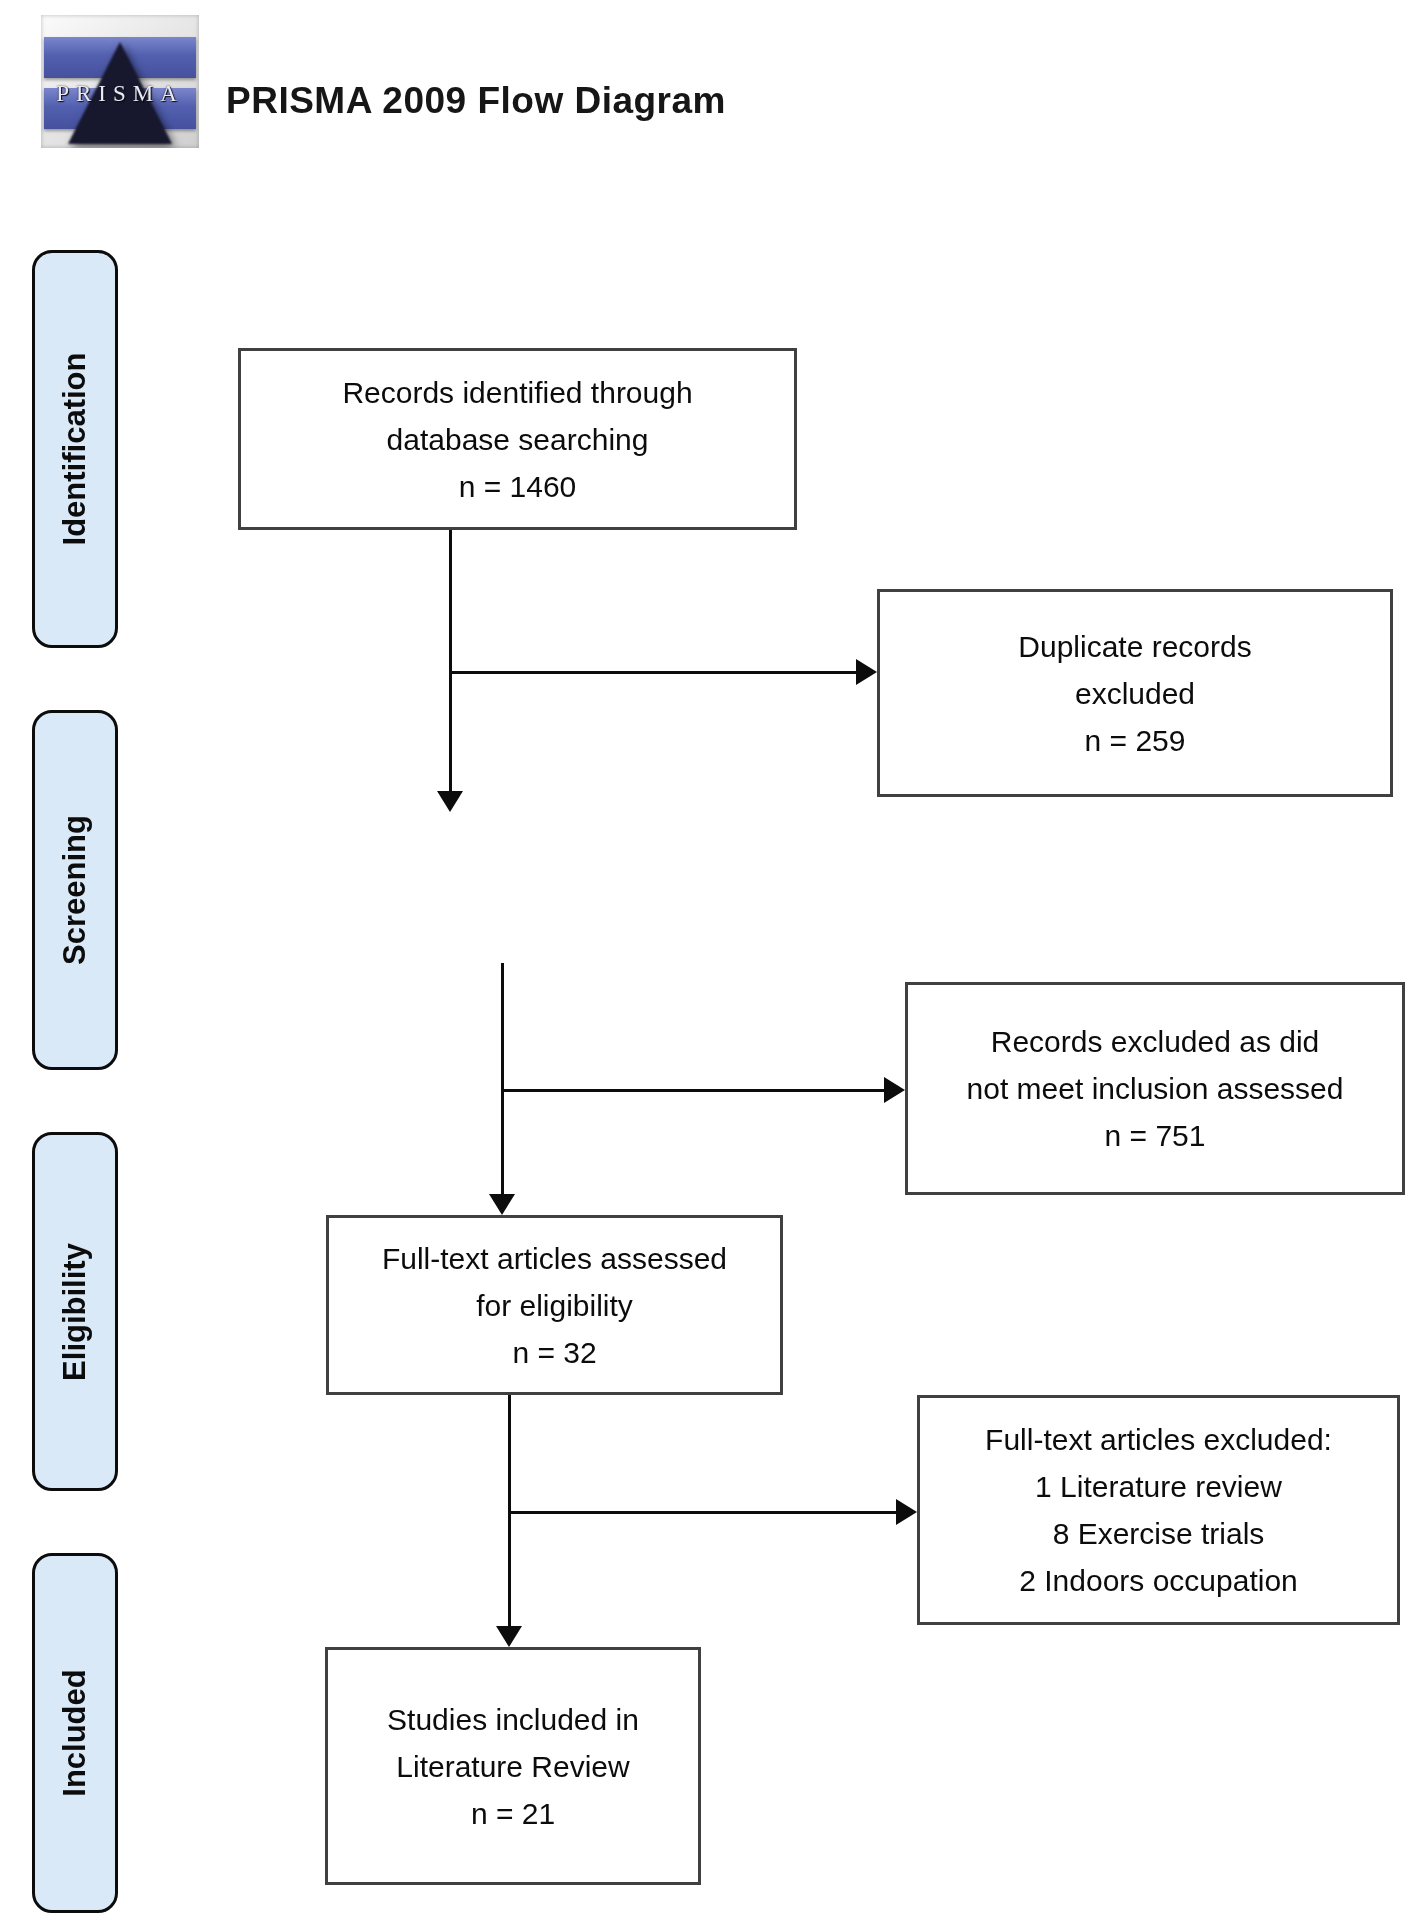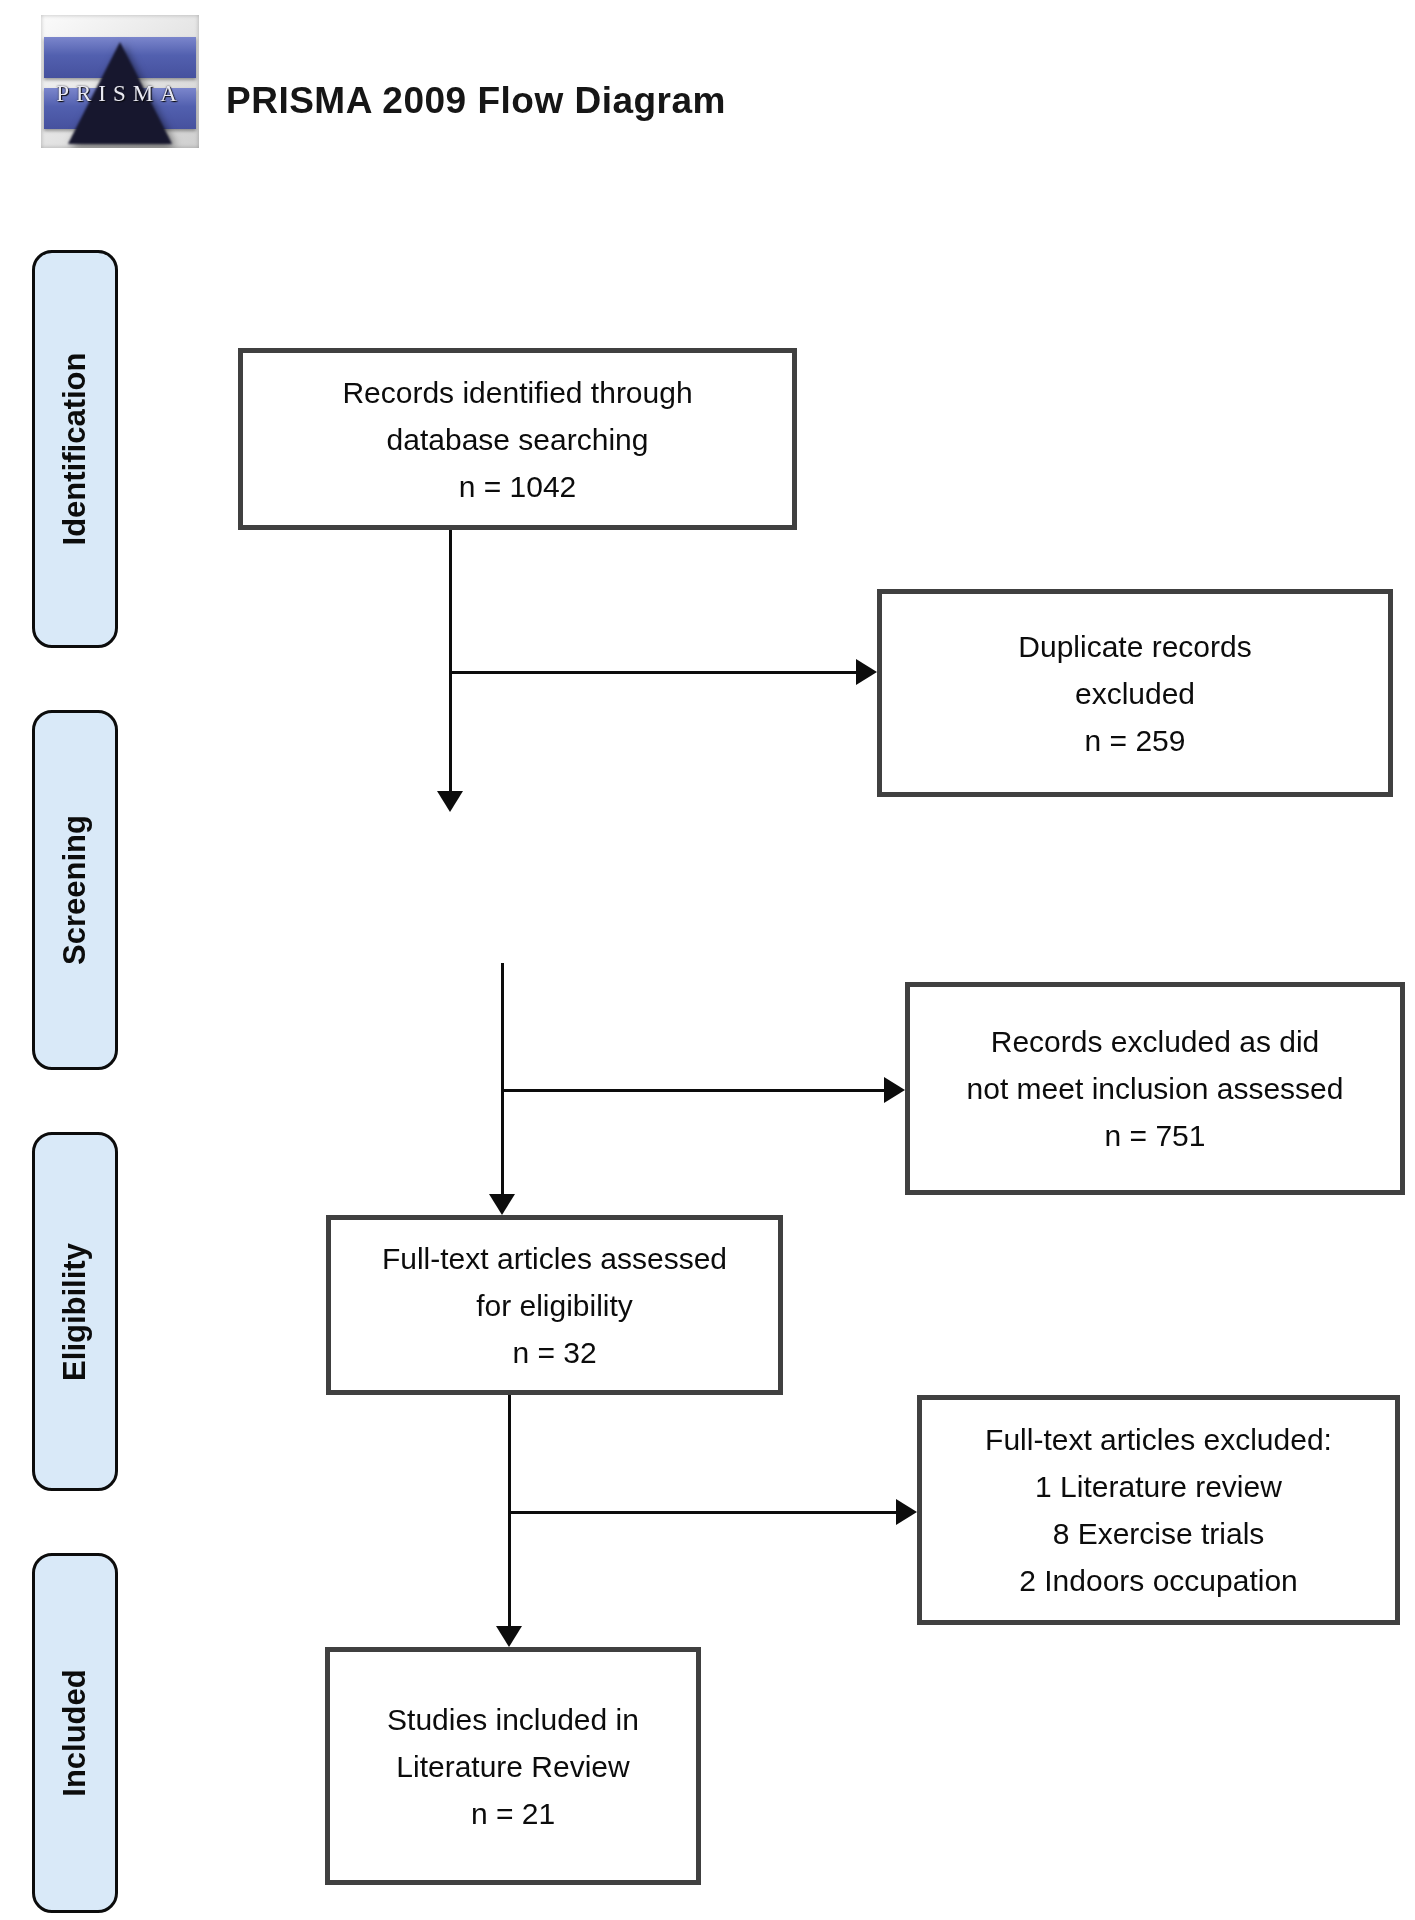--- a/index.html
+++ b/index.html
@@ -65,21 +65,21 @@
   }
   #stage-identification{top:250px;height:398px;}
   #stage-screening{top:710px;height:360px;}
   #stage-eligibility{top:1132px;height:359px;}
   #stage-included{top:1553px;height:360px;}
 
   
   .fbox{
     position:absolute;
     background:#ffffff;
-    border:5px solid #404040;
+    border:3px solid #404040;
     box-sizing:border-box;
     display:flex;flex-direction:column;align-items:center;justify-content:center;
     text-align:center;
     font-size:30px;line-height:47px;color:#0c0c0c;
   }
   #box-identified{left:238px;top:348px;width:559px;height:182px;}
   #box-after-duplicates{left:235px;top:812px;width:580px;height:151px;}
   #box-fulltext-assessed{left:326px;top:1215px;width:457px;height:180px;text-align:center;}
   #box-included-studies{left:325px;top:1647px;width:376px;height:238px;}
   #box-duplicates-excluded{left:877px;top:589px;width:516px;height:208px;}
@@ -139,21 +139,21 @@
   <div class="stage" id="stage-eligibility">
     <span>Eligibility</span>
   </div>
   <div class="stage" id="stage-included">
     <span>Included</span>
   </div>
 
   <div class="fbox" id="box-identified">
     <div>Records identified through</div>
     <div>database searching</div>
-    <div>n = 1042</div>
+    <div>n = 1460</div>
   </div>
 
 
   <div class="fbox" id="box-fulltext-assessed">
     <div>Full-text articles assessed</div>
     <div>for eligibility</div>
     <div>n = 32</div>
   </div>
 
   <div class="fbox" id="box-included-studies">

